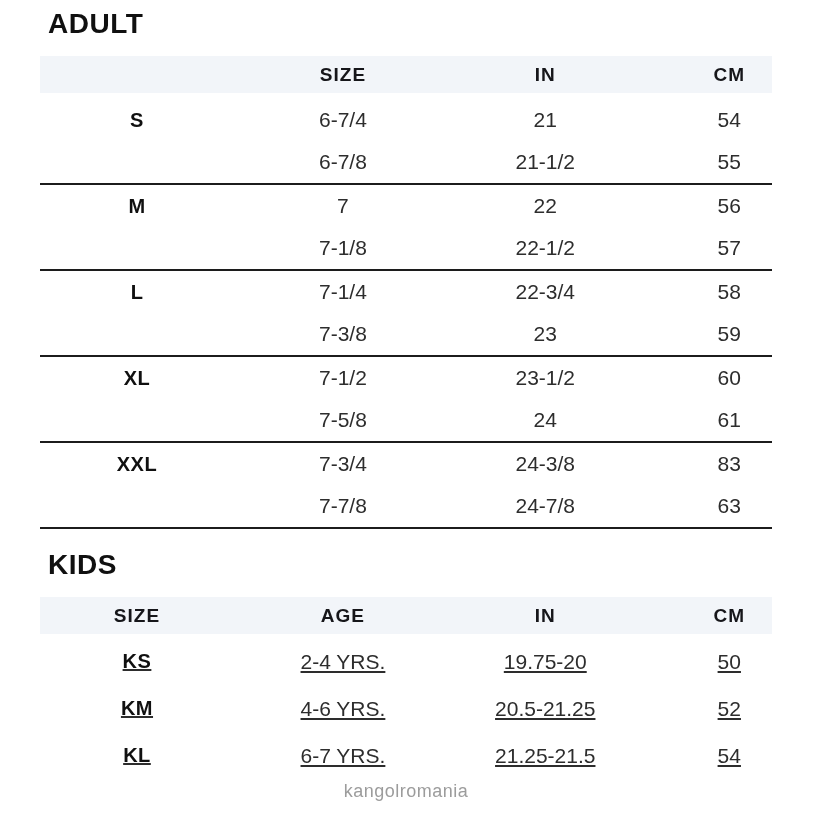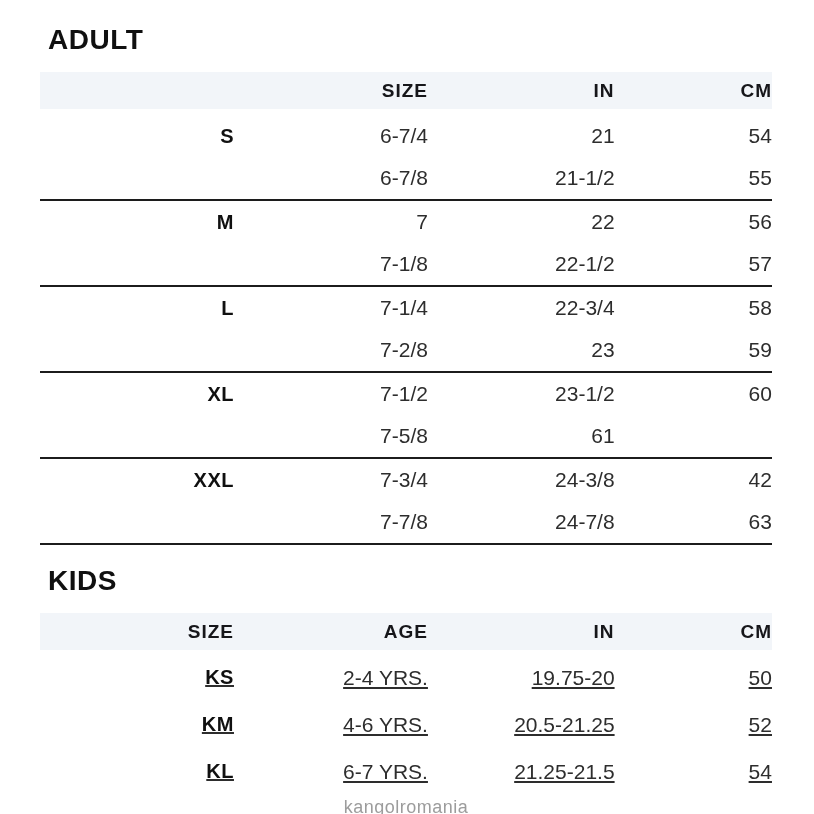--- a/index.html
+++ b/index.html
@@ -9,37 +9,38 @@
     width: 814px;
     height: 814px;
     overflow: hidden;
     font-family: "Liberation Sans", sans-serif;
     color: #1f1f1f;
   }
   .page {
     box-sizing: border-box;
     width: 810px;
     height: 814px;
-    padding: 24px 38px 0 40px;
+    padding: 8px 38px 0 40px;
   }
   .section-title {
     font-size: 28px;
     font-weight: 800;
     letter-spacing: 0.5px;
     color: #101010;
     margin: 0 0 16px 8px;
   }
   .section-title.kids {
     margin-top: 20px;
   }
   .grid-row {
     display: grid;
     grid-template-columns: 26.5% 26.5% 25.5% 21.5%;
     align-items: center;
-    text-align: right;
+    text-align: center;
+    gap: 12px;
   }
   .thead {
     background: #f2f5f9;
     height: 37px;
     font-weight: 700;
     font-size: 19px;
     letter-spacing: 1px;
     color: #16161a;
     margin-bottom: 6px;
   }
@@ -121,46 +122,47 @@
 
     <div class="group">
       <div class="grid-row tr">
         <div class="td label">L</div>
         <div class="td">7-1/4</div>
         <div class="td">22-3/4</div>
         <div class="td">58</div>
       </div>
       <div class="grid-row tr">
         <div class="td label"></div>
-        <div class="td">7-2/8</div>
+        <div class="td">7-3/8</div>
         <div class="td">23</div>
         <div class="td">59</div>
       </div>
     </div>
 
     <div class="group">
       <div class="grid-row tr">
         <div class="td label">XL</div>
         <div class="td">7-1/2</div>
         <div class="td">23-1/2</div>
         <div class="td">60</div>
       </div>
       <div class="grid-row tr">
         <div class="td label"></div>
         <div class="td">7-5/8</div>
+        <div class="td">24</div>
         <div class="td">61</div>
       </div>
     </div>
 
     <div class="group">
       <div class="grid-row tr">
         <div class="td label">XXL</div>
         <div class="td">7-3/4</div>
         <div class="td">24-3/8</div>
-        <div class="td">42</div>
+        <div class="td">83</div>
       </div>
       <div class="grid-row tr">
         <div class="td label"></div>
         <div class="td">7-7/8</div>
         <div class="td">24-7/8</div>
         <div class="td">63</div>
       </div>
     </div>
   </div>
 

